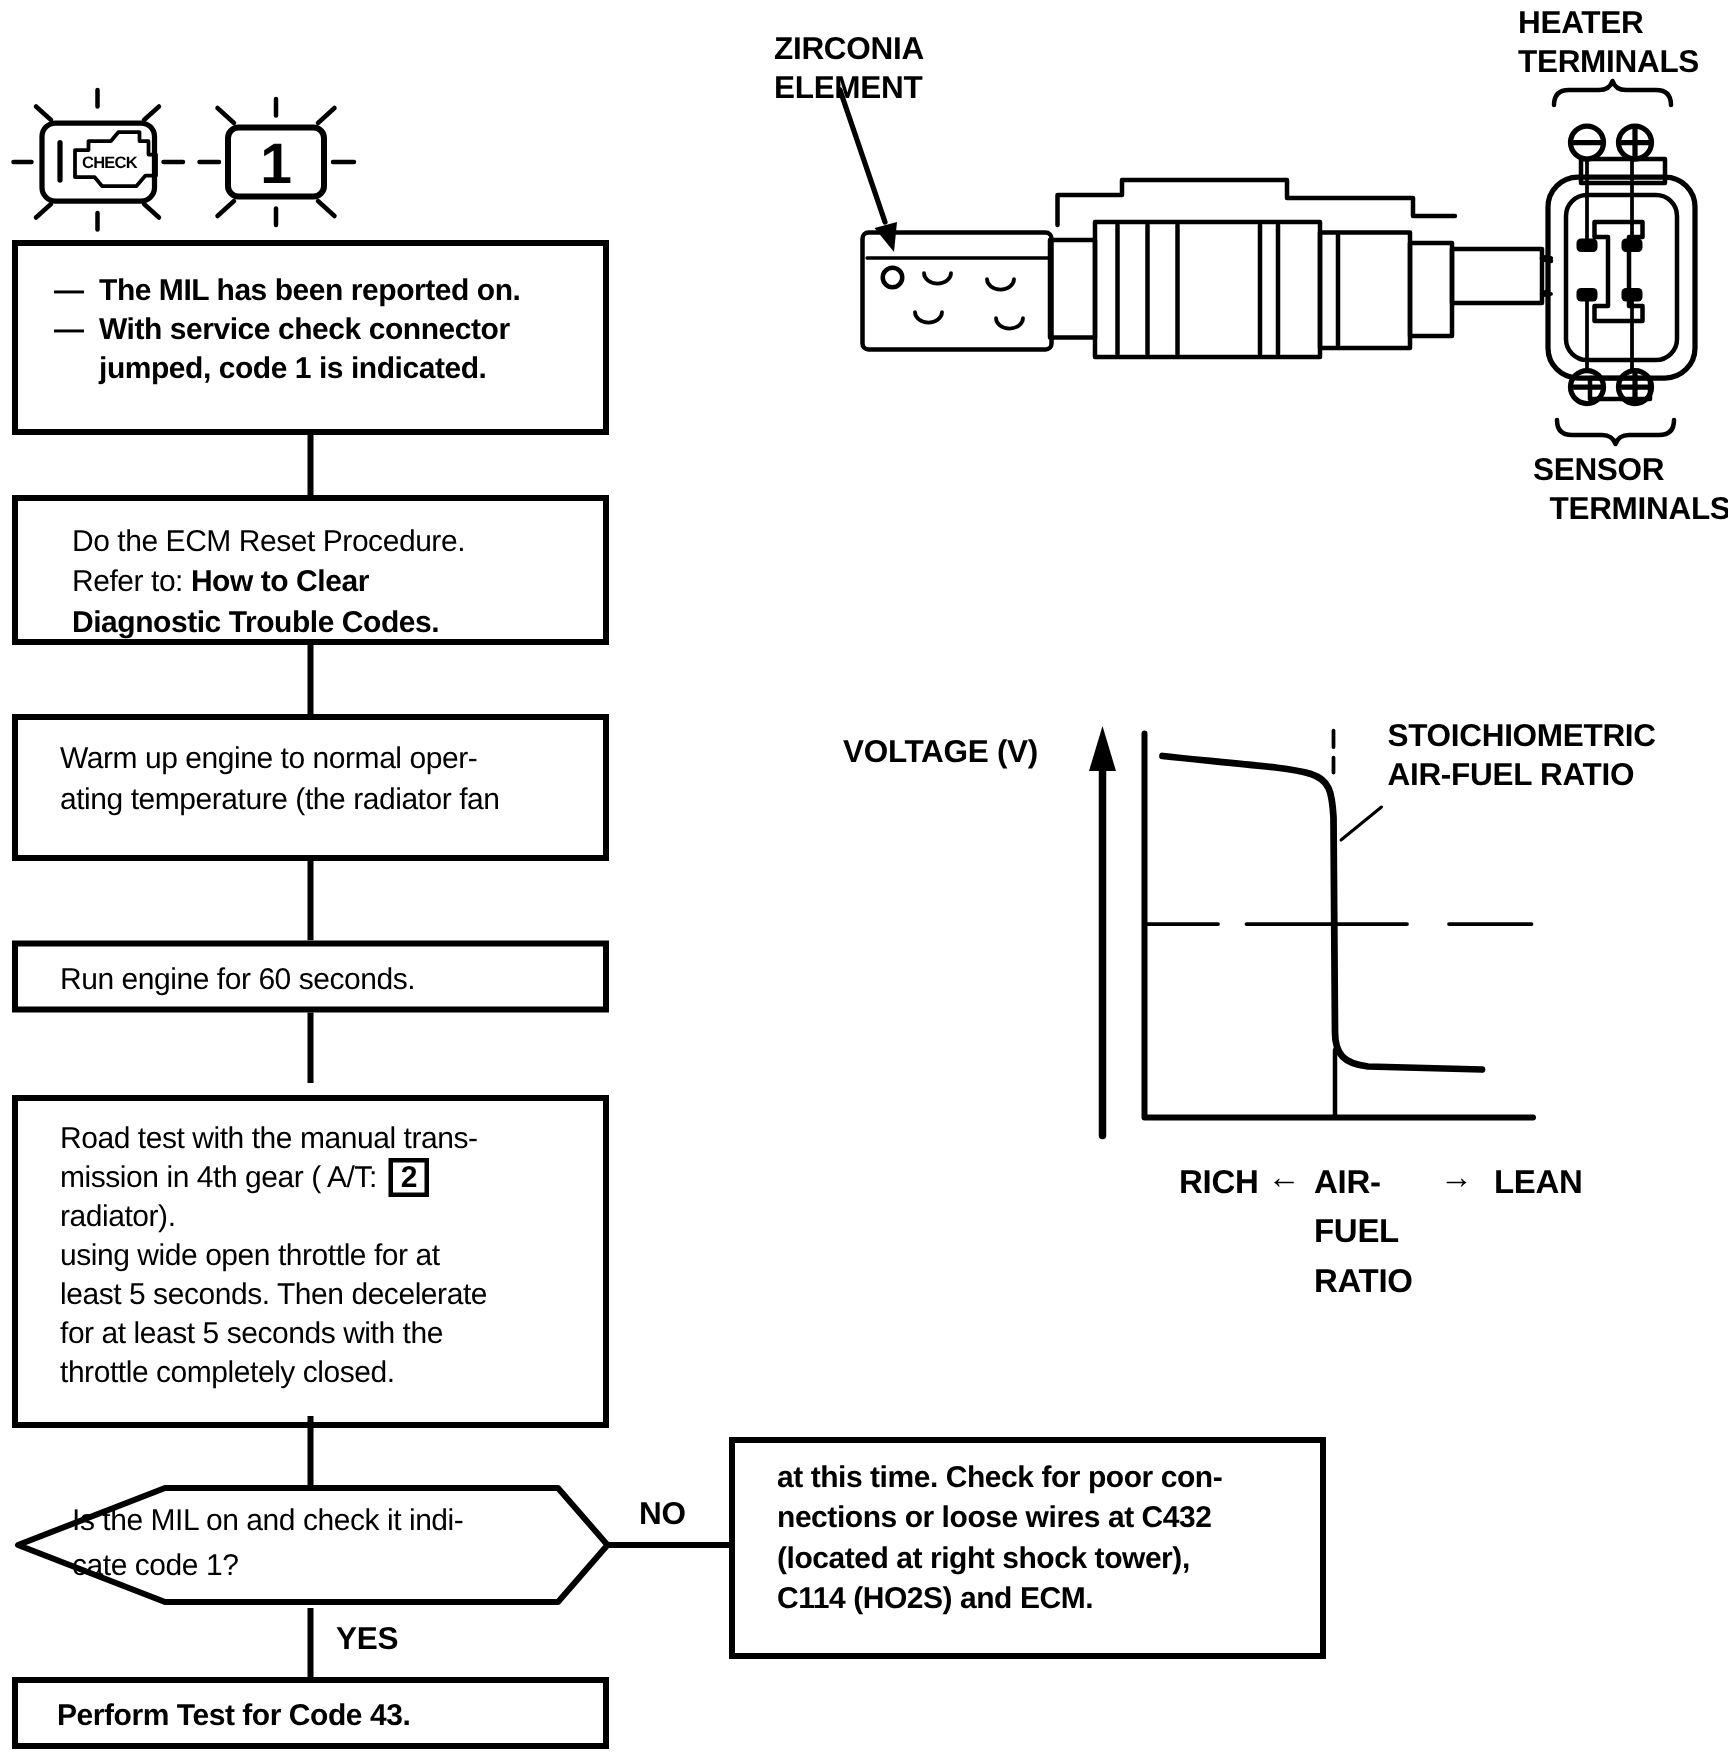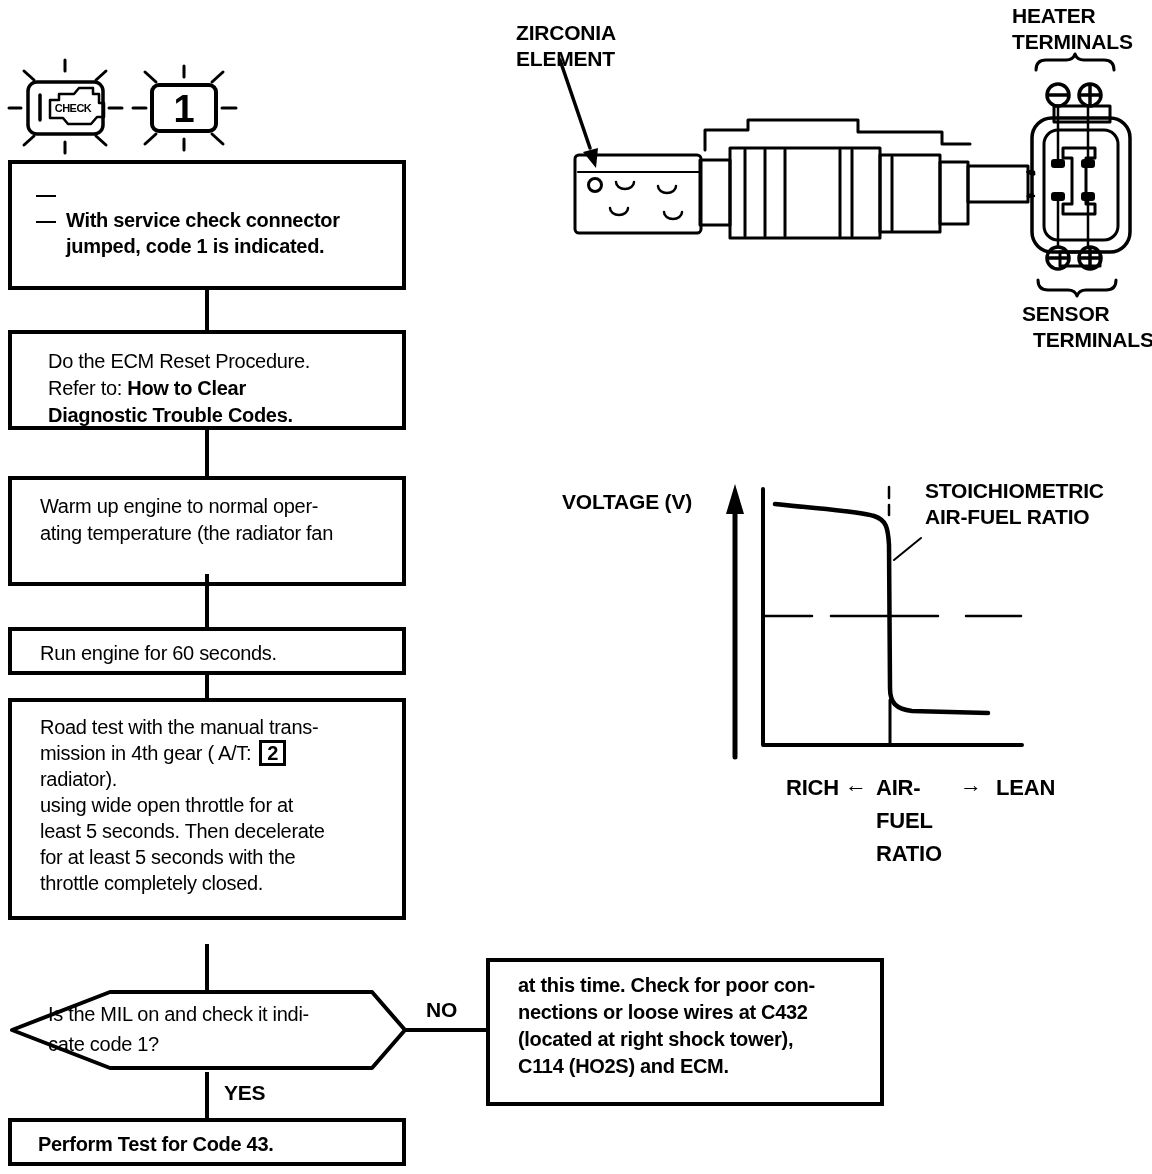--- a/index.html
+++ b/index.html
@@ -58,20 +58,21 @@
           <line x1="156" y1="27" x2="145" y2="17"></line>
         <line x1="212" y1="79" x2="223" y2="89"></line>
           <line x1="156" y1="79" x2="145" y2="89"></line>
       </g>
     </g>
   </svg>
 
   <div class="box txt b" style="left:8px;top:160px;width:398px;height:130px;padding:17px 14px 0 24px">
     <div class="dashrow">
       <span class="dash">—</span>
+      <span>The MIL has been reported on.</span>
     </div>
     <div class="dashrow">
       <span class="dash">—</span>
       <span>With service check connector</span>
     </div>
     <div class="dashrow">
       <span class="dash"></span>
       <span>jumped, code 1 is indicated.</span>
     </div>
   </div>
@@ -79,34 +80,34 @@
   <div class="vline" style="left:205px;top:290px;height:40px"></div>
 
   <div class="box txt" style="left:8px;top:330px;width:398px;height:100px;padding:14px 12px 0 36px;line-height:27px">
     <div>Do the ECM Reset Procedure.</div>
     <div><span>Refer to: </span><span class="b">How to Clear</span></div>
     <div class="b">Diagnostic Trouble Codes.</div>
   </div>
 
   <div class="vline" style="left:205px;top:430px;height:46px"></div>
 
-  <div class="box txt" style="left:8px;top:476px;width:398px;height:110px;padding:13px 2px 0 28px;line-height:27px">
+  <div class="box txt" style="left:8px;top:476px;width:398px;height:98px;padding:13px 2px 0 28px;line-height:27px">
     <div>Warm up engine to normal oper-</div>
     <div>ating temperature (the radiator fan</div>
   </div>
 
   <div class="vline" style="left:205px;top:574px;height:53px"></div>
 
   <div class="box txt" style="left:8px;top:627px;width:398px;height:48px;padding:9px 10px 12px 28px">
     <div>Run engine for 60 seconds.</div>
   </div>
 
   <div class="vline" style="left:205px;top:675px;height:47px"></div>
 
-  <div class="box txt" style="left:8px;top:698px;width:398px;height:222px;padding:12px 10px 0 28px">
+  <div class="box txt" style="left:8px;top:730px;width:398px;height:222px;padding:12px 10px 0 28px">
     <div>Road test with the manual trans-</div>
     <div><span>mission in 4th gear ( A/T:</span><span class="boxed2">2</span></div>
     <div>radiator).</div>
     <div>using wide open throttle for at</div>
     <div>least 5 seconds. Then decelerate</div>
     <div>for at least 5 seconds with the</div>
     <div>throttle completely closed.</div>
   </div>
 
   <div class="vline" style="left:205px;top:944px;height:48px"></div>

